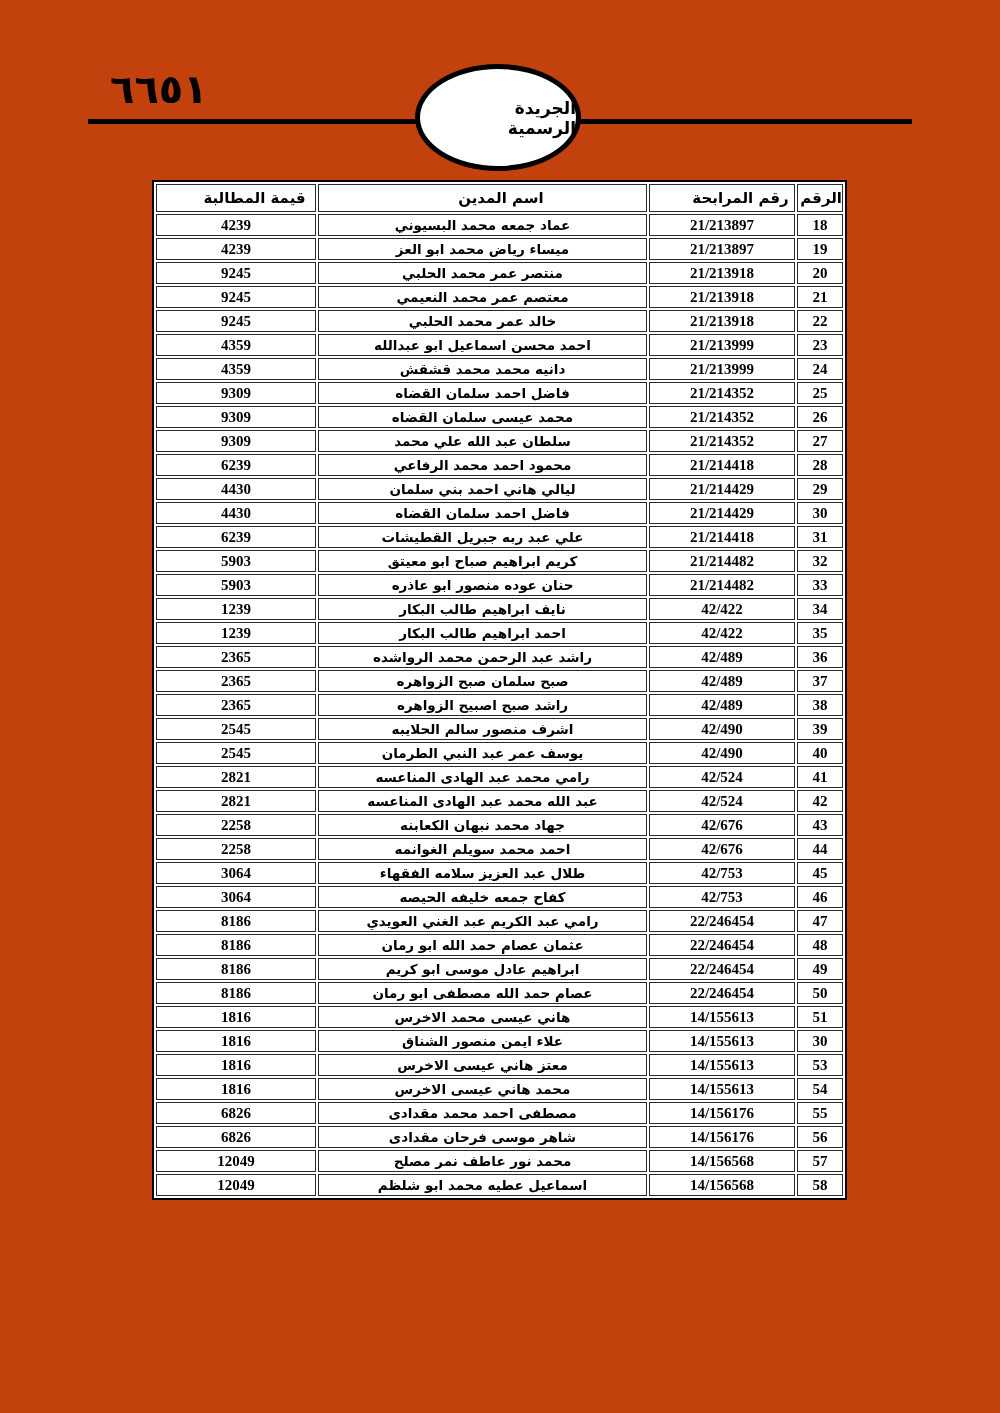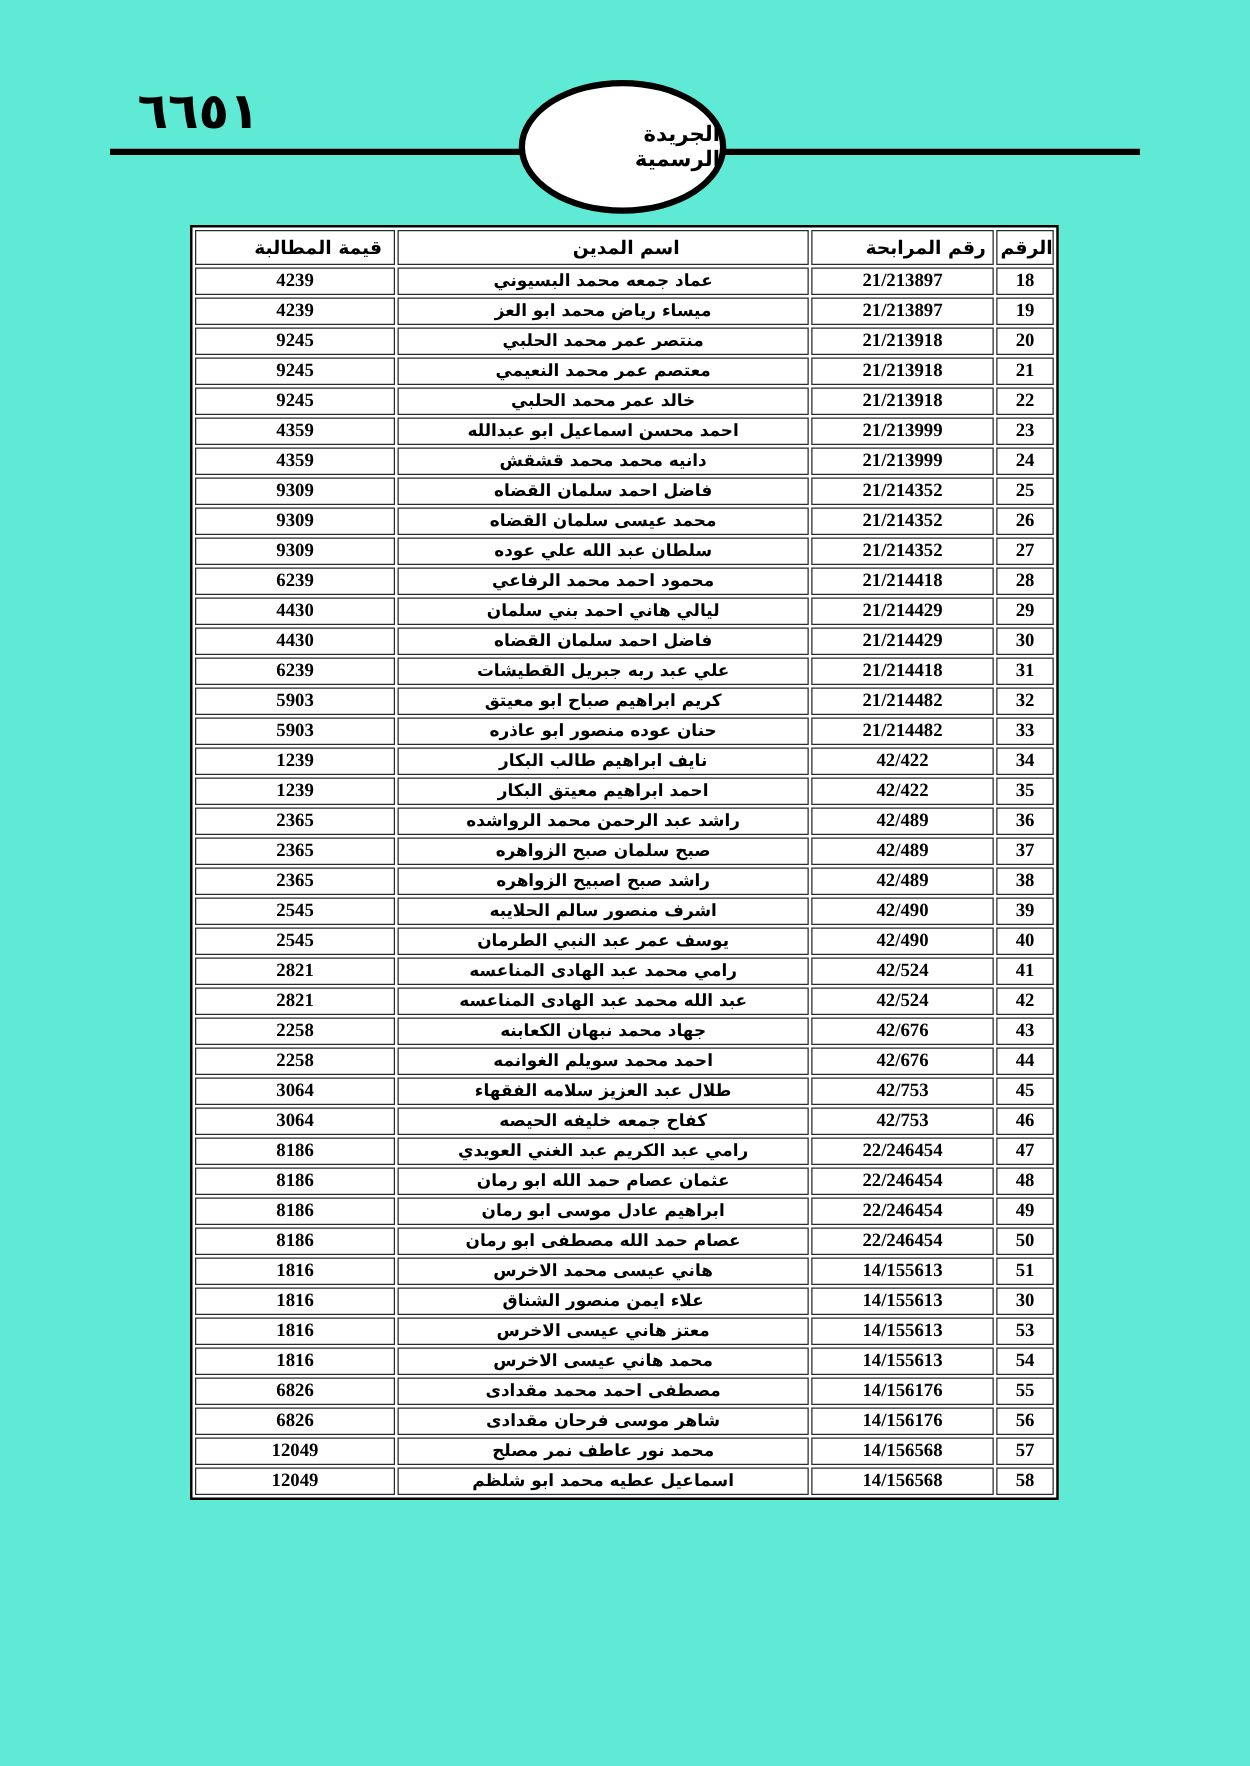--- a/index.html
+++ b/index.html
@@ -2,21 +2,21 @@
 <html lang="ar" dir="rtl"><head>
 <meta charset="utf-8">
 <style>
   * { box-sizing: border-box; margin: 0; padding: 0; }
   html, body { background: #ffffff; }
   body {
     width: 1000px; height: 1413px;
     font-family: "DejaVu Sans", sans-serif;
     color: #000;
   }
-  .page { position: relative; width: 1000px; height: 1413px; background: #5eead4; overflow: hidden; }
+  .page { position: relative; width: 1000px; height: 1413px; background: #c2410c; overflow: hidden; }
 
   
   .page-number {
     position: absolute; top: 66px; left: 110px;
     font-size: 40px; font-weight: bold; letter-spacing: 4px;
     direction: rtl;
   }
   .rule-line {
     position: absolute; top: 119px; left: 88px; width: 824px; height: 5px;
     background: #000; z-index: 1;
@@ -132,21 +132,21 @@
     </tr>
         <tr>
       <td class="num">26</td>
       <td class="num">21/214352</td>
       <td class="name">محمد عيسى سلمان القضاه</td>
       <td class="num">9309</td>
     </tr>
         <tr>
       <td class="num">27</td>
       <td class="num">21/214352</td>
-      <td class="name">سلطان عبد الله علي عوده</td>
+      <td class="name">سلطان عبد الله علي محمد</td>
       <td class="num">9309</td>
     </tr>
         <tr>
       <td class="num">28</td>
       <td class="num">21/214418</td>
       <td class="name">محمود احمد محمد الرفاعي</td>
       <td class="num">6239</td>
     </tr>
         <tr>
       <td class="num">29</td>
@@ -180,21 +180,21 @@
     </tr>
         <tr>
       <td class="num">34</td>
       <td class="num">42/422</td>
       <td class="name">نايف ابراهيم طالب البكار</td>
       <td class="num">1239</td>
     </tr>
         <tr>
       <td class="num">35</td>
       <td class="num">42/422</td>
-      <td class="name">احمد ابراهيم معيتق البكار</td>
+      <td class="name">احمد ابراهيم طالب البكار</td>
       <td class="num">1239</td>
     </tr>
         <tr>
       <td class="num">36</td>
       <td class="num">42/489</td>
       <td class="name">راشد عبد الرحمن محمد الرواشده</td>
       <td class="num">2365</td>
     </tr>
         <tr>
       <td class="num">37</td>
@@ -264,21 +264,21 @@
     </tr>
         <tr>
       <td class="num">48</td>
       <td class="num">22/246454</td>
       <td class="name">عثمان عصام حمد الله ابو رمان</td>
       <td class="num">8186</td>
     </tr>
         <tr>
       <td class="num">49</td>
       <td class="num">22/246454</td>
-      <td class="name">ابراهيم عادل موسى ابو رمان</td>
+      <td class="name">ابراهيم عادل موسى ابو كريم</td>
       <td class="num">8186</td>
     </tr>
         <tr>
       <td class="num">50</td>
       <td class="num">22/246454</td>
       <td class="name">عصام حمد الله مصطفى ابو رمان</td>
       <td class="num">8186</td>
     </tr>
         <tr>
       <td class="num">51</td>

